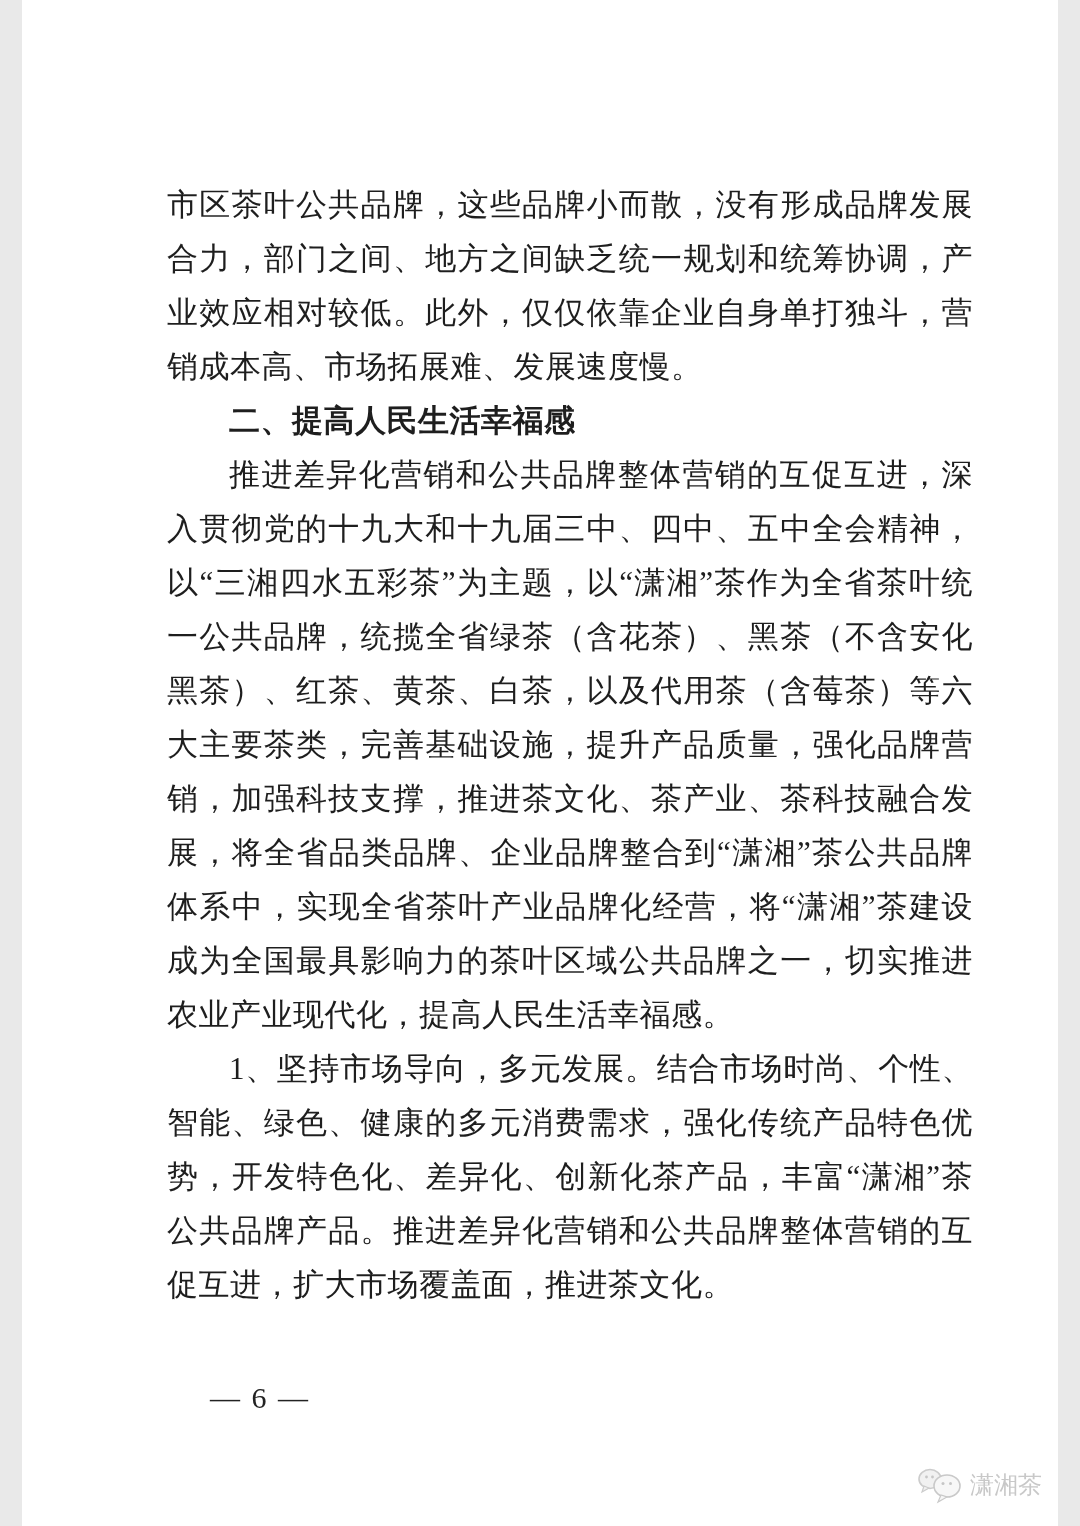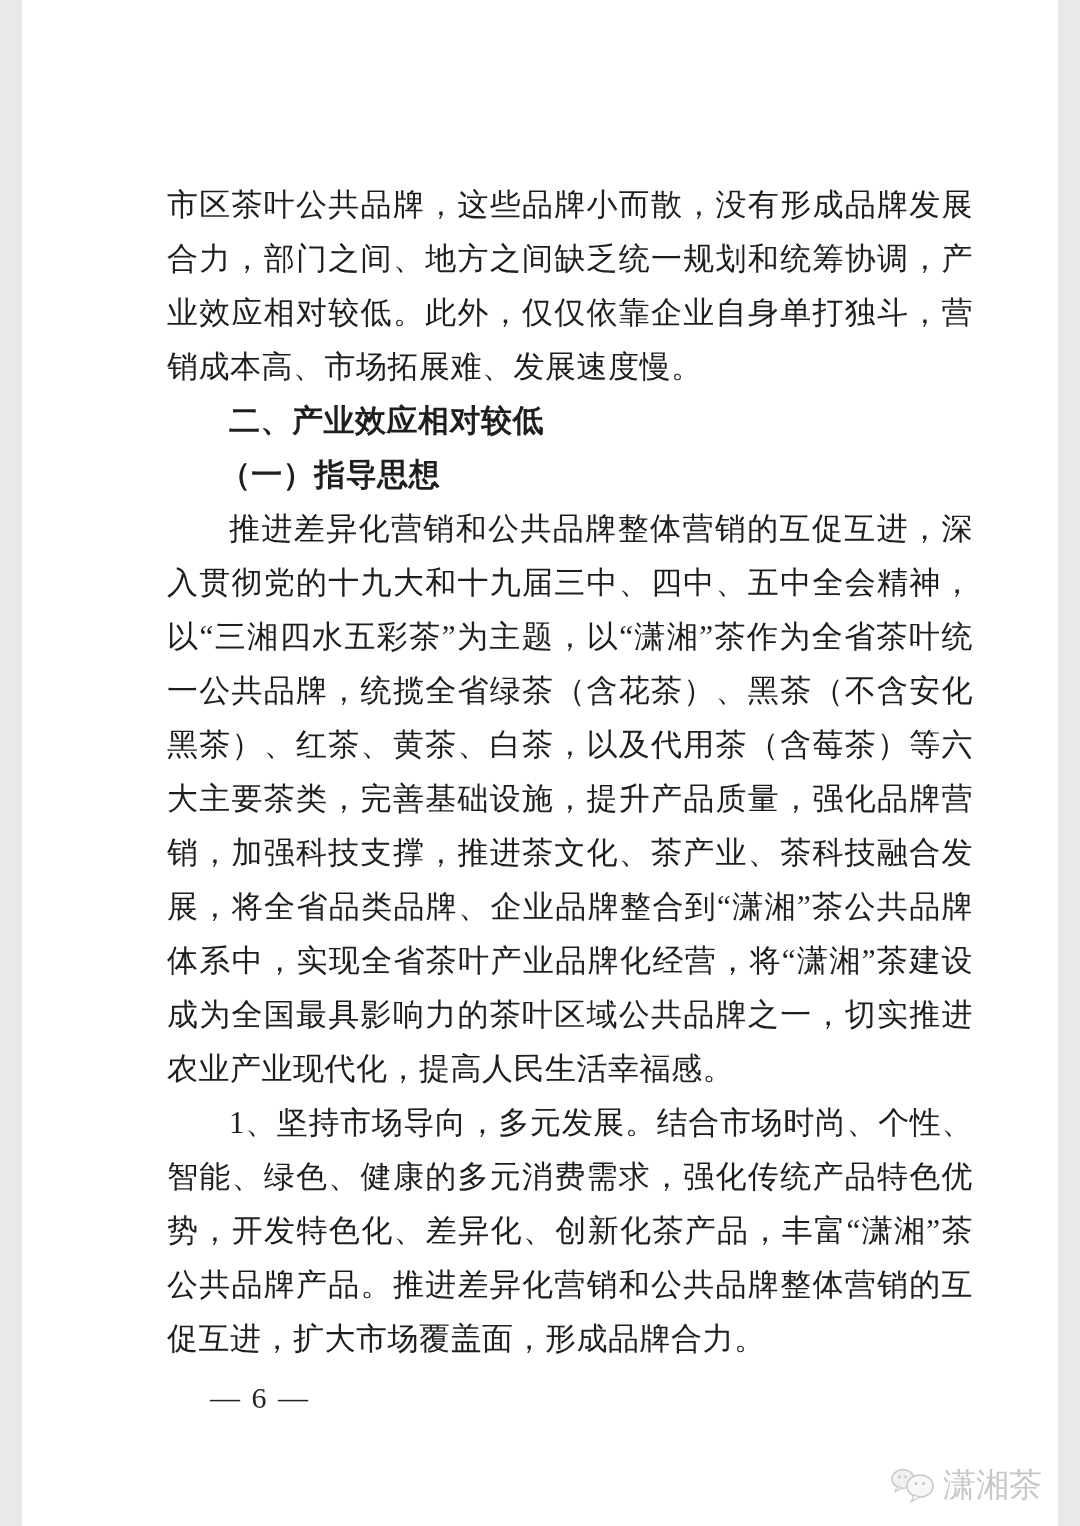--- a/index.html
+++ b/index.html
@@ -66,46 +66,45 @@
     color: #222222;
   }
   .watermark {
     position: absolute;
     right: 16px;
     bottom: 22px;
     display: flex;
     align-items: center;
     gap: 7px;
     color: #c8c8c8;
-    font-size: 33px;
+    font-size: 24px;
     line-height: 34px;
     text-shadow: 1px 1px 0 #ffffff;
     user-select: none;
   }
   .watermark svg {
     display: block;
   }
 </style>
 </head>
 <body>
 
 <div class="page">
 
   <div class="doc-body">
 
     <p class="para no-indent">市区茶叶公共品牌，这些品牌小而散，没有形成品牌发展合力，部门之间、地方之间缺乏统一规划和统筹协调，产业效应相对较低。此外，仅仅依靠企业自身单打独斗，营销成本高、市场拓展难、发展速度慢。</p>
 
-    <h2 class="heading-section">二、产业效应相对较低</h2>
+    <h2 class="heading-section">二、提高人民生活幸福感</h2>
 
-    <h3 class="heading-sub">（一）指导思想</h3>
 
     <p class="para">推进差异化营销和公共品牌整体营销的互促互进，深入贯彻党的十九大和十九届三中、四中、五中全会精神，以“三湘四水五彩茶”为主题，以“潇湘”茶作为全省茶叶统一公共品牌，统揽全省绿茶（含花茶）、黑茶（不含安化黑茶）、红茶、黄茶、白茶，以及代用茶（含莓茶）等六大主要茶类，完善基础设施，提升产品质量，强化品牌营销，加强科技支撑，推进茶文化、茶产业、茶科技融合发展，将全省品类品牌、企业品牌整合到“潇湘”茶公共品牌体系中，实现全省茶叶产业品牌化经营，将“潇湘”茶建设成为全国最具影响力的茶叶区域公共品牌之一，切实推进农业产业现代化，提高人民生活幸福感。</p>
 
 
-    <p class="para"><span class="lead-bold">1、坚持市场导向，多元发展。</span><span>结合市场时尚、个性、智能、绿色、健康的多元消费需求，强化传统产品特色优势，开发特色化、差异化、创新化茶产品，丰富“潇湘”茶公共品牌产品。推进差异化营销和公共品牌整体营销的互促互进，扩大市场覆盖面，形成品牌合力。</span></p>
+    <p class="para"><span class="lead-bold">1、坚持市场导向，多元发展。</span><span>结合市场时尚、个性、智能、绿色、健康的多元消费需求，强化传统产品特色优势，开发特色化、差异化、创新化茶产品，丰富“潇湘”茶公共品牌产品。推进差异化营销和公共品牌整体营销的互促互进，扩大市场覆盖面，推进茶文化。</span></p>
 
   </div>
 
   <div class="page-number">— 6 —</div>
 
   <div class="watermark">
     <span>
       <svg width="46" height="38" viewBox="0 0 46 38" xmlns="http://www.w3.org/2000/svg">
 
         <ellipse cx="13" cy="13" rx="11" ry="9.5" fill="#f1f1f1" stroke="#cccccc" stroke-width="1.6"></ellipse>

